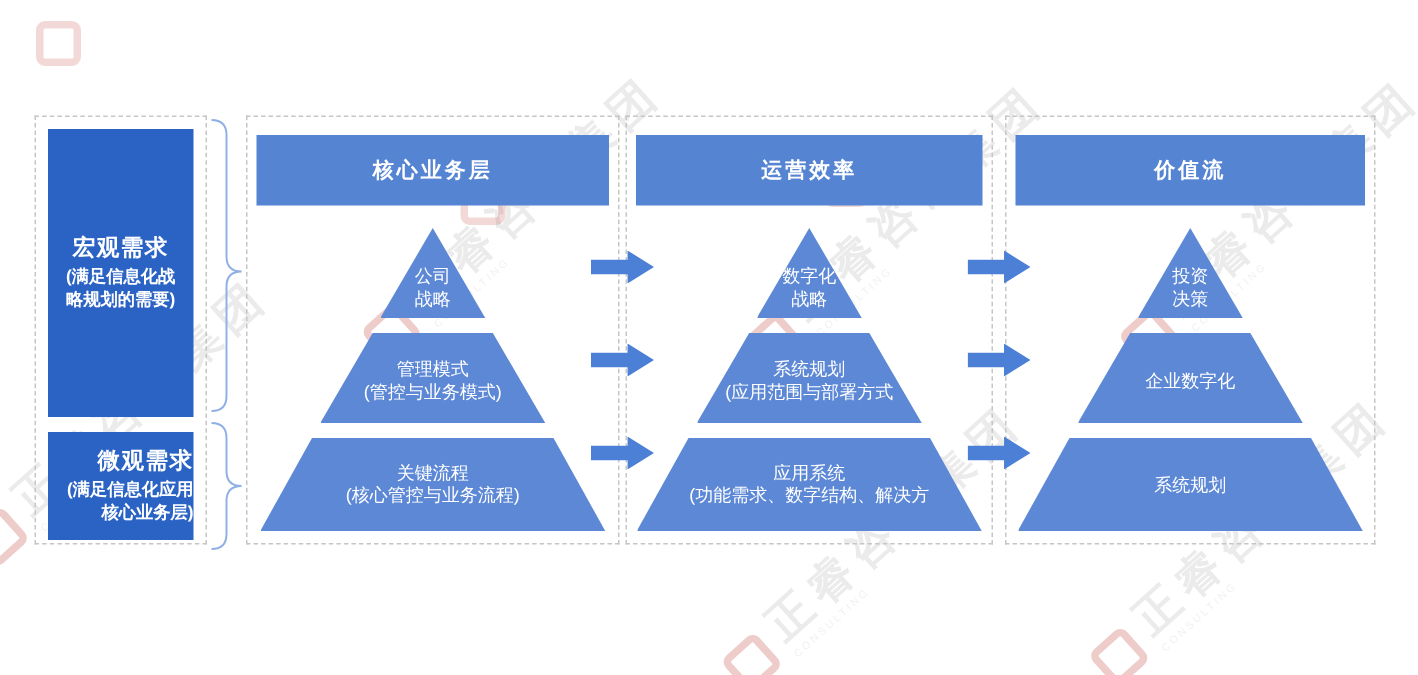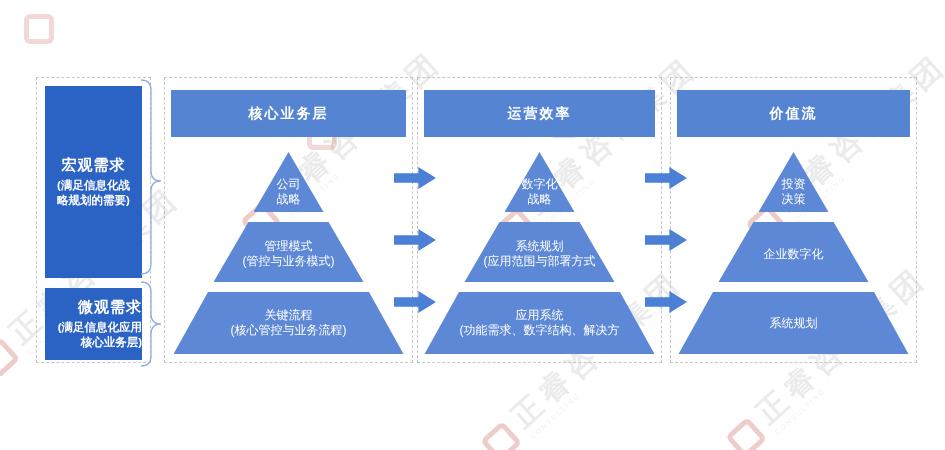--- a/index.html
+++ b/index.html
@@ -19,21 +19,21 @@
   }
   .wm-logo.lone{position:absolute; opacity:.38;}
   .wm-texts{display:flex; flex-direction:column; line-height:1;}
   .wm-cn{font-size:30px; font-weight:700; color:#d8d8d8; letter-spacing:6px; white-space:nowrap;}
   .wm-en{font-size:7px; color:#e2e2e2; letter-spacing:2px; margin-top:3px; white-space:nowrap;}
   
   .panel{
     position:absolute; top:77px; height:286px; box-sizing:border-box;
     border:1px dashed #c6c6c6; background:transparent; z-index:1;
   }
-  .left-panel{left:36px; width:115px;}
+  .left-panel{left:23px; width:115px;}
   .col1{left:164px; width:249px;}
   .col2{left:417px; width:245px;}
   .col3{left:670px; width:247px;}
   
   .demand-box{
     position:absolute; left:8px; width:97px; background:#2B63C5; color:#ffffff;
     display:flex; flex-direction:column; align-items:center; justify-content:center;
     text-align:center;
   }
   .demand-box.macro{top:8px; height:192px;}

